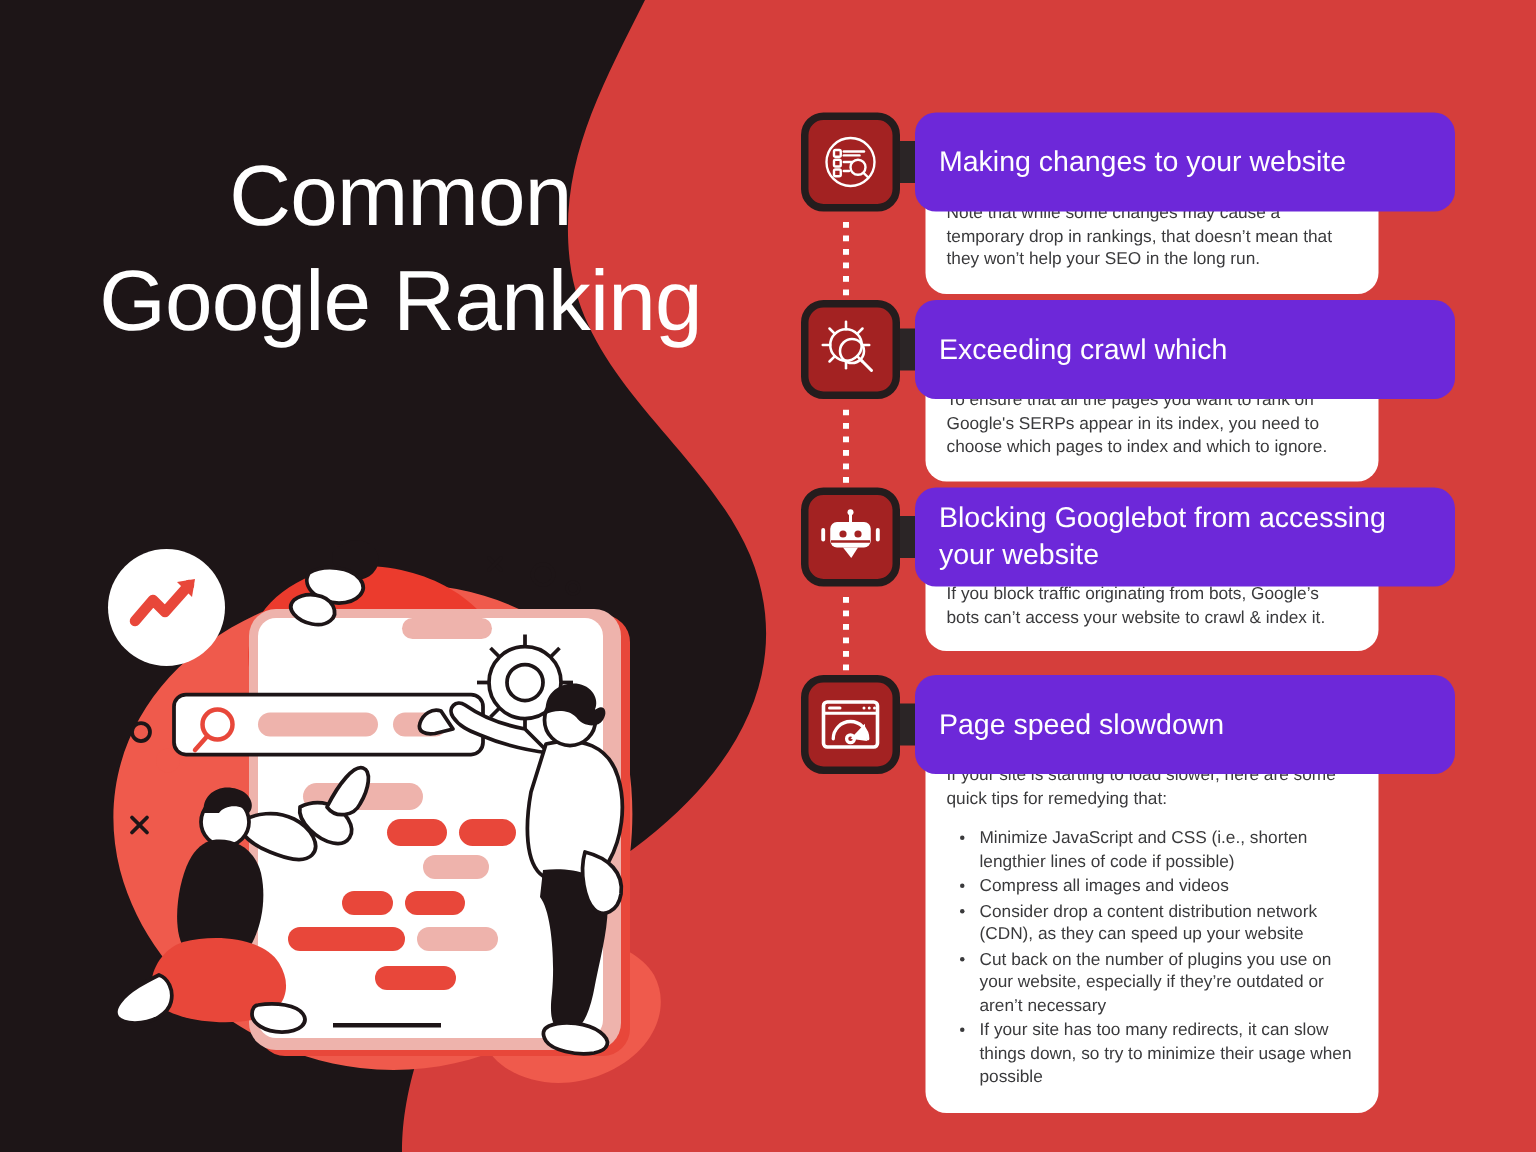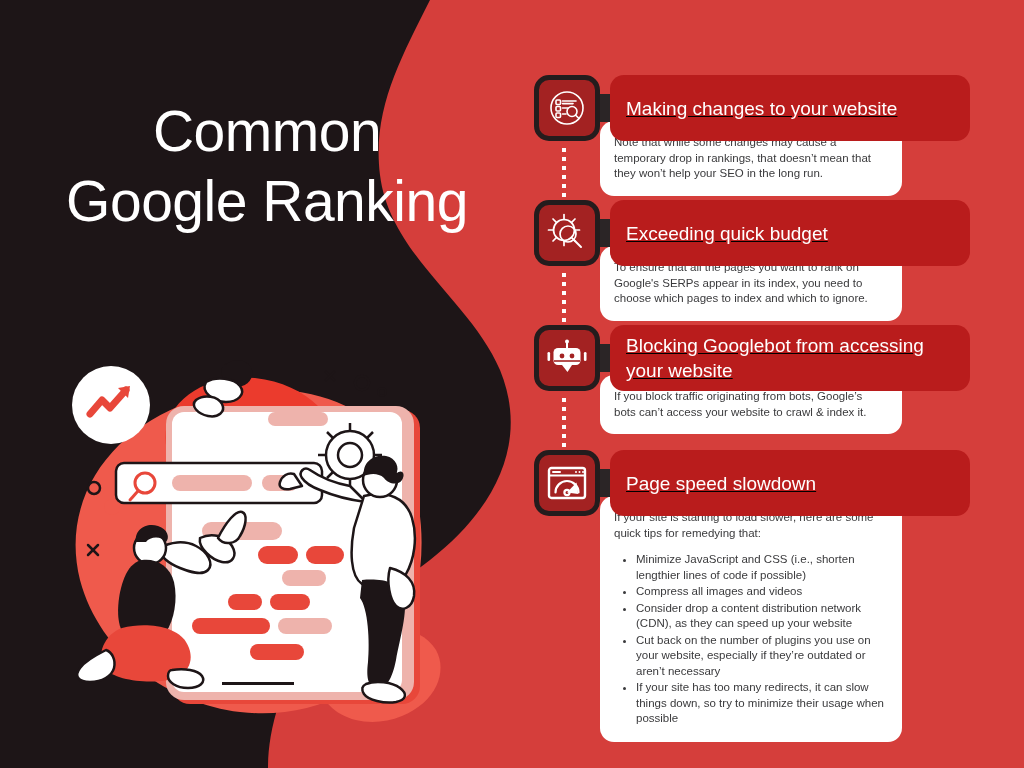--- a/index.html
+++ b/index.html
@@ -44,28 +44,28 @@
   }
   .iconbox svg{display:block;}
 
   .stub{
     position:absolute;left:66px;top:19px;width:24px;height:28px;
     background:#2B2526;z-index:1;border-radius:3px;
   }
 
   .head{
     position:absolute;left:82px;top:0;width:360px;min-height:66px;
-    background:#b91c1c;border-radius:14px;z-index:2;
+    background:#6d28d9;border-radius:14px;z-index:2;
     display:flex;align-items:center;
-    padding:8px 18px 8px 16px;box-sizing:border-box;text-decoration:underline;
+    padding:8px 18px 8px 16px;box-sizing:border-box;
   }
   .head-txt{color:#ffffff;font-size:19px;line-height:25px;font-weight:400;}
 
   .body{
-    position:absolute;left:72px;width:302px;
+    position:absolute;left:89px;width:302px;
     background:#ffffff;border-radius:14px;z-index:1;
     padding:14px 16px 14px 14px;box-sizing:border-box;
   }
   .body p{margin:0;color:#3a3a3c;font-size:11.5px;line-height:15.5px;}
   .body ul{margin:11px 0 0 0;padding-left:22px;}
   .body li{color:#3a3a3c;font-size:11.5px;line-height:15.5px;margin-bottom:1px;}
 </style>
 </head>
 <body>
 
@@ -235,21 +235,21 @@
         </svg>
       </div>
     </div>
 
     <div class="block" style="top:200px;">
       <div class="body" style="top:46px;width:302px;">
         <p>To ensure that all the pages you want to rank on Google's SERPs appear in its index, you need to choose which pages to index and which to ignore.</p>
       </div>
       <div class="stub"></div>
       <div class="head">
-        <span class="head-txt">Exceeding quick budget</span>
+        <span class="head-txt">Exceeding crawl which</span>
       </div>
       <div class="iconbox">
         <svg width="42" height="42" viewBox="0 0 42 42" fill="none" stroke="#ffffff" stroke-width="1.7">
           <g transform="translate(18,18)">
             <circle r="10.5"></circle>
             <g stroke-linecap="round">
               <line x1="0" y1="-10.5" x2="0" y2="-15.5"></line>
               <line x1="0" y1="10.5" x2="0" y2="15.5"></line>
               <line x1="-10.5" y1="0" x2="-15.5" y2="0"></line>
               <line x1="10.5" y1="0" x2="15.5" y2="0"></line>

